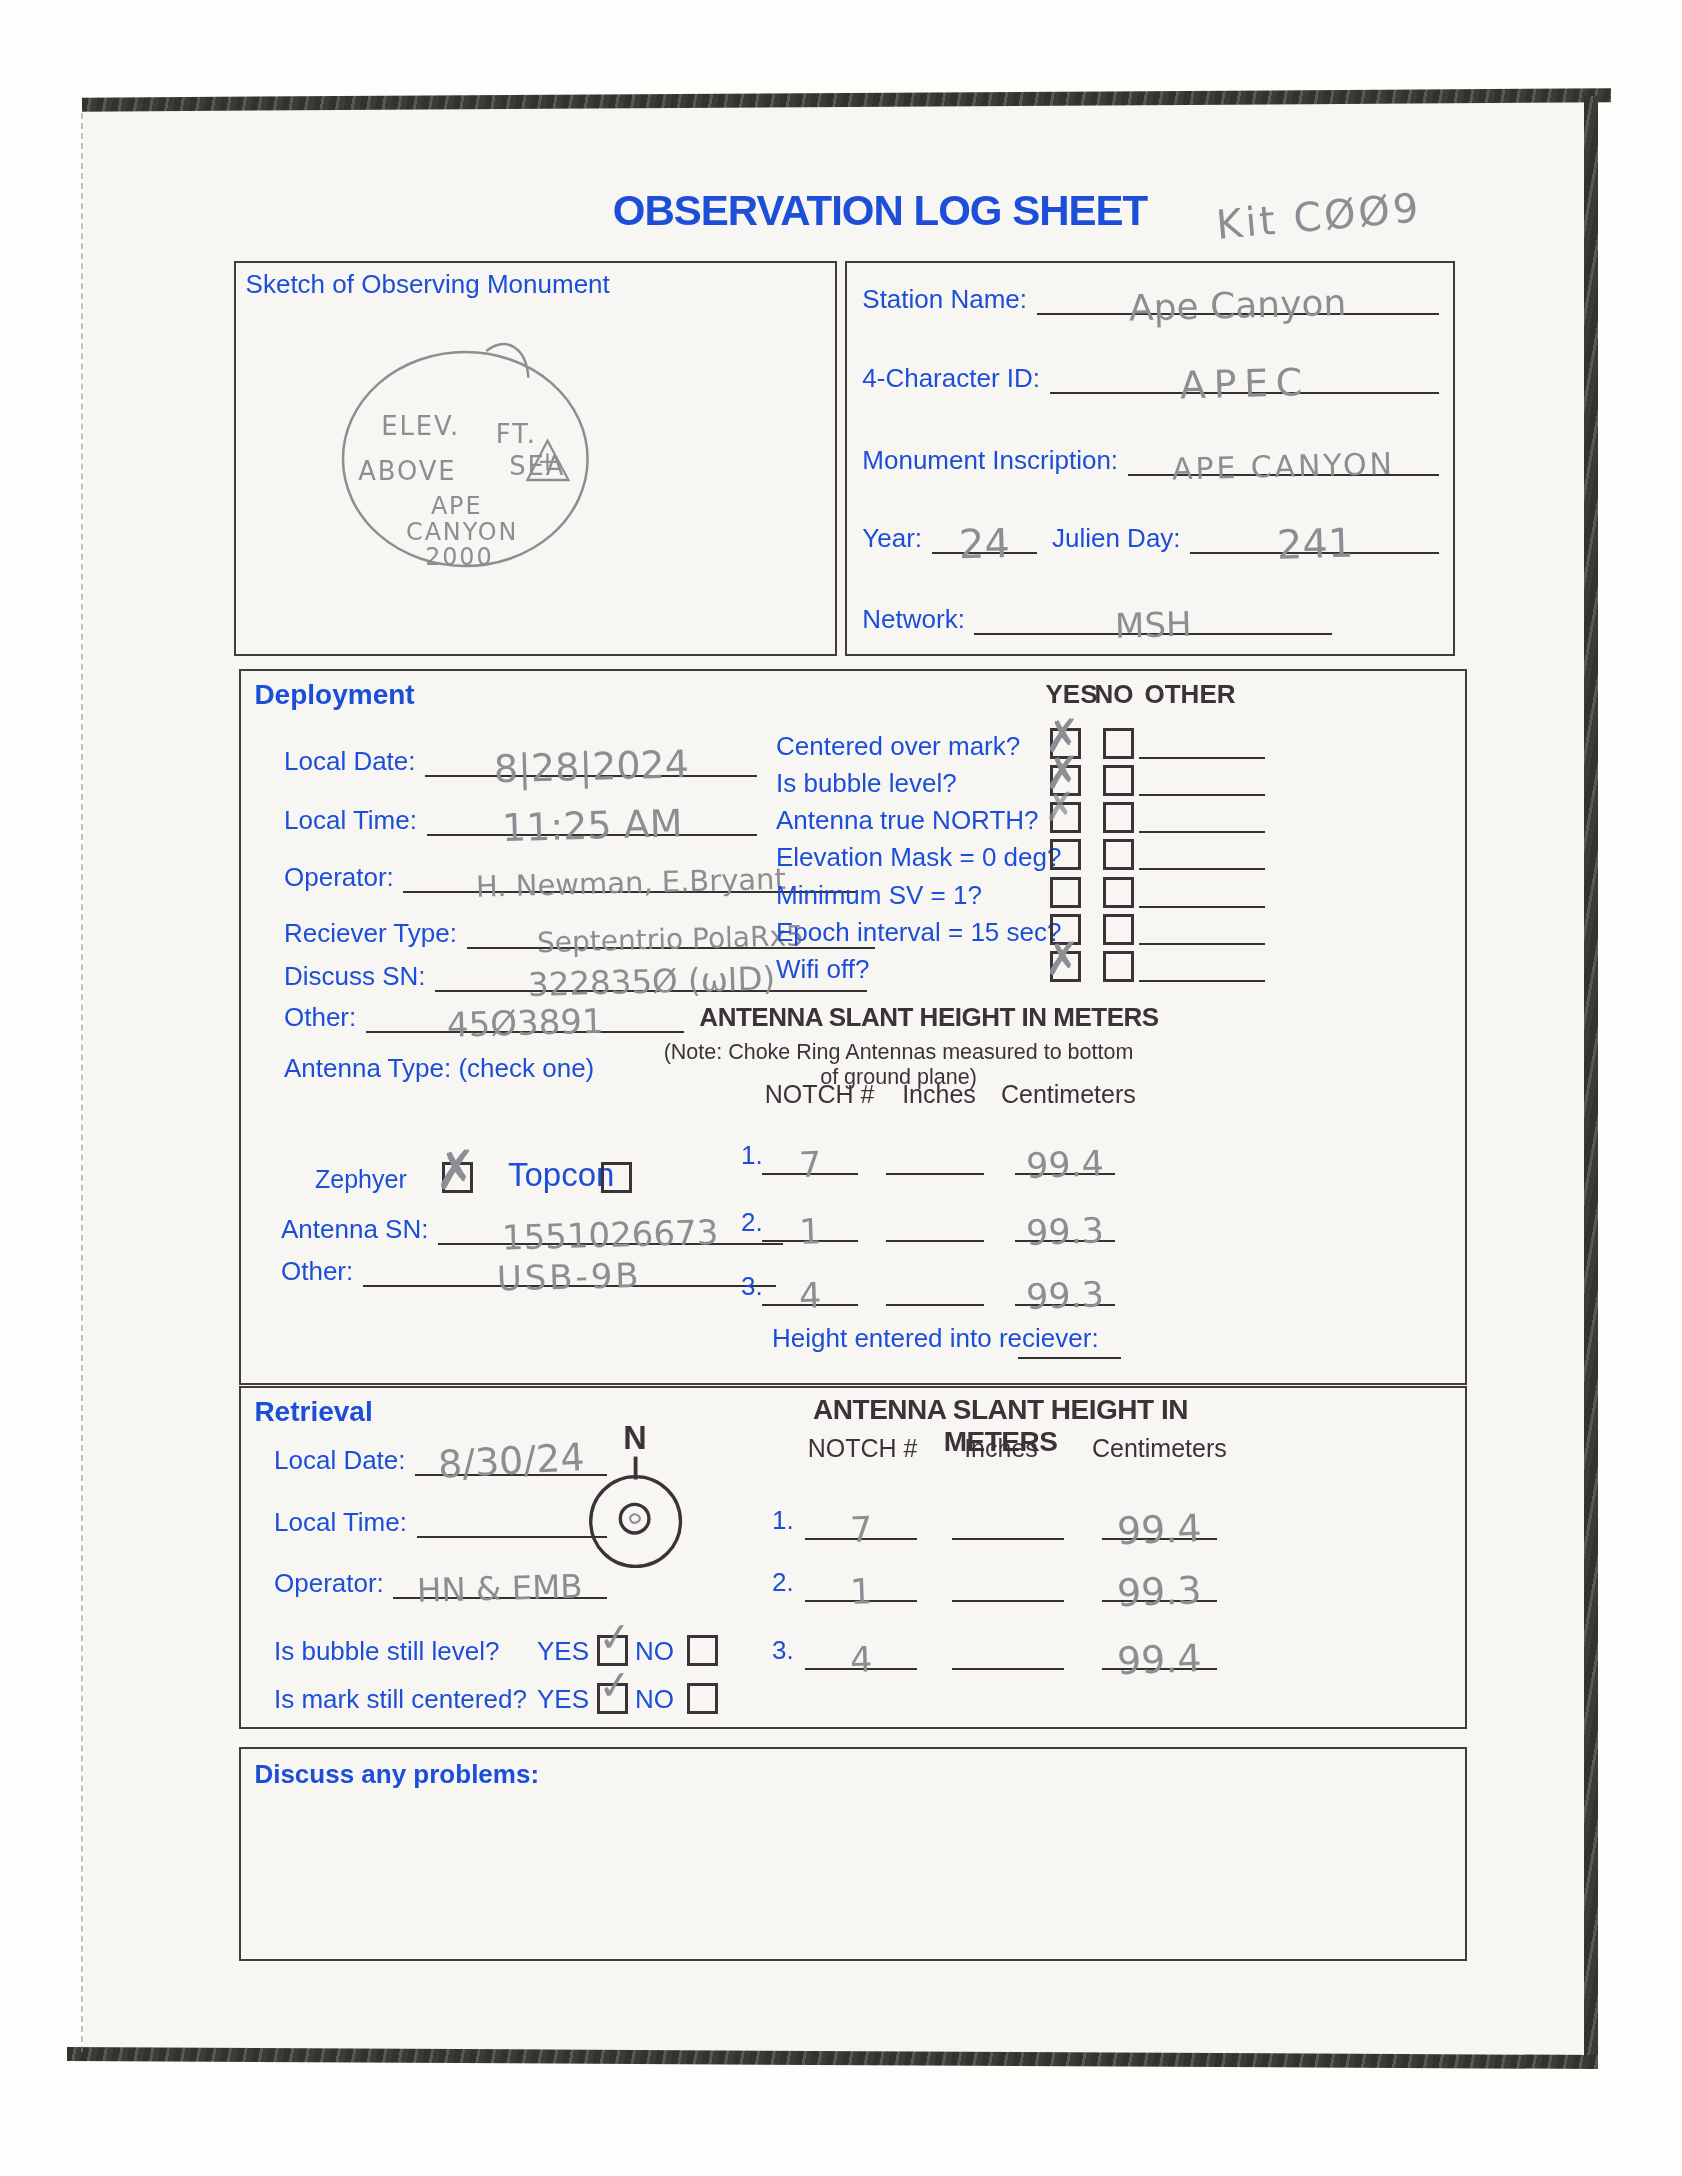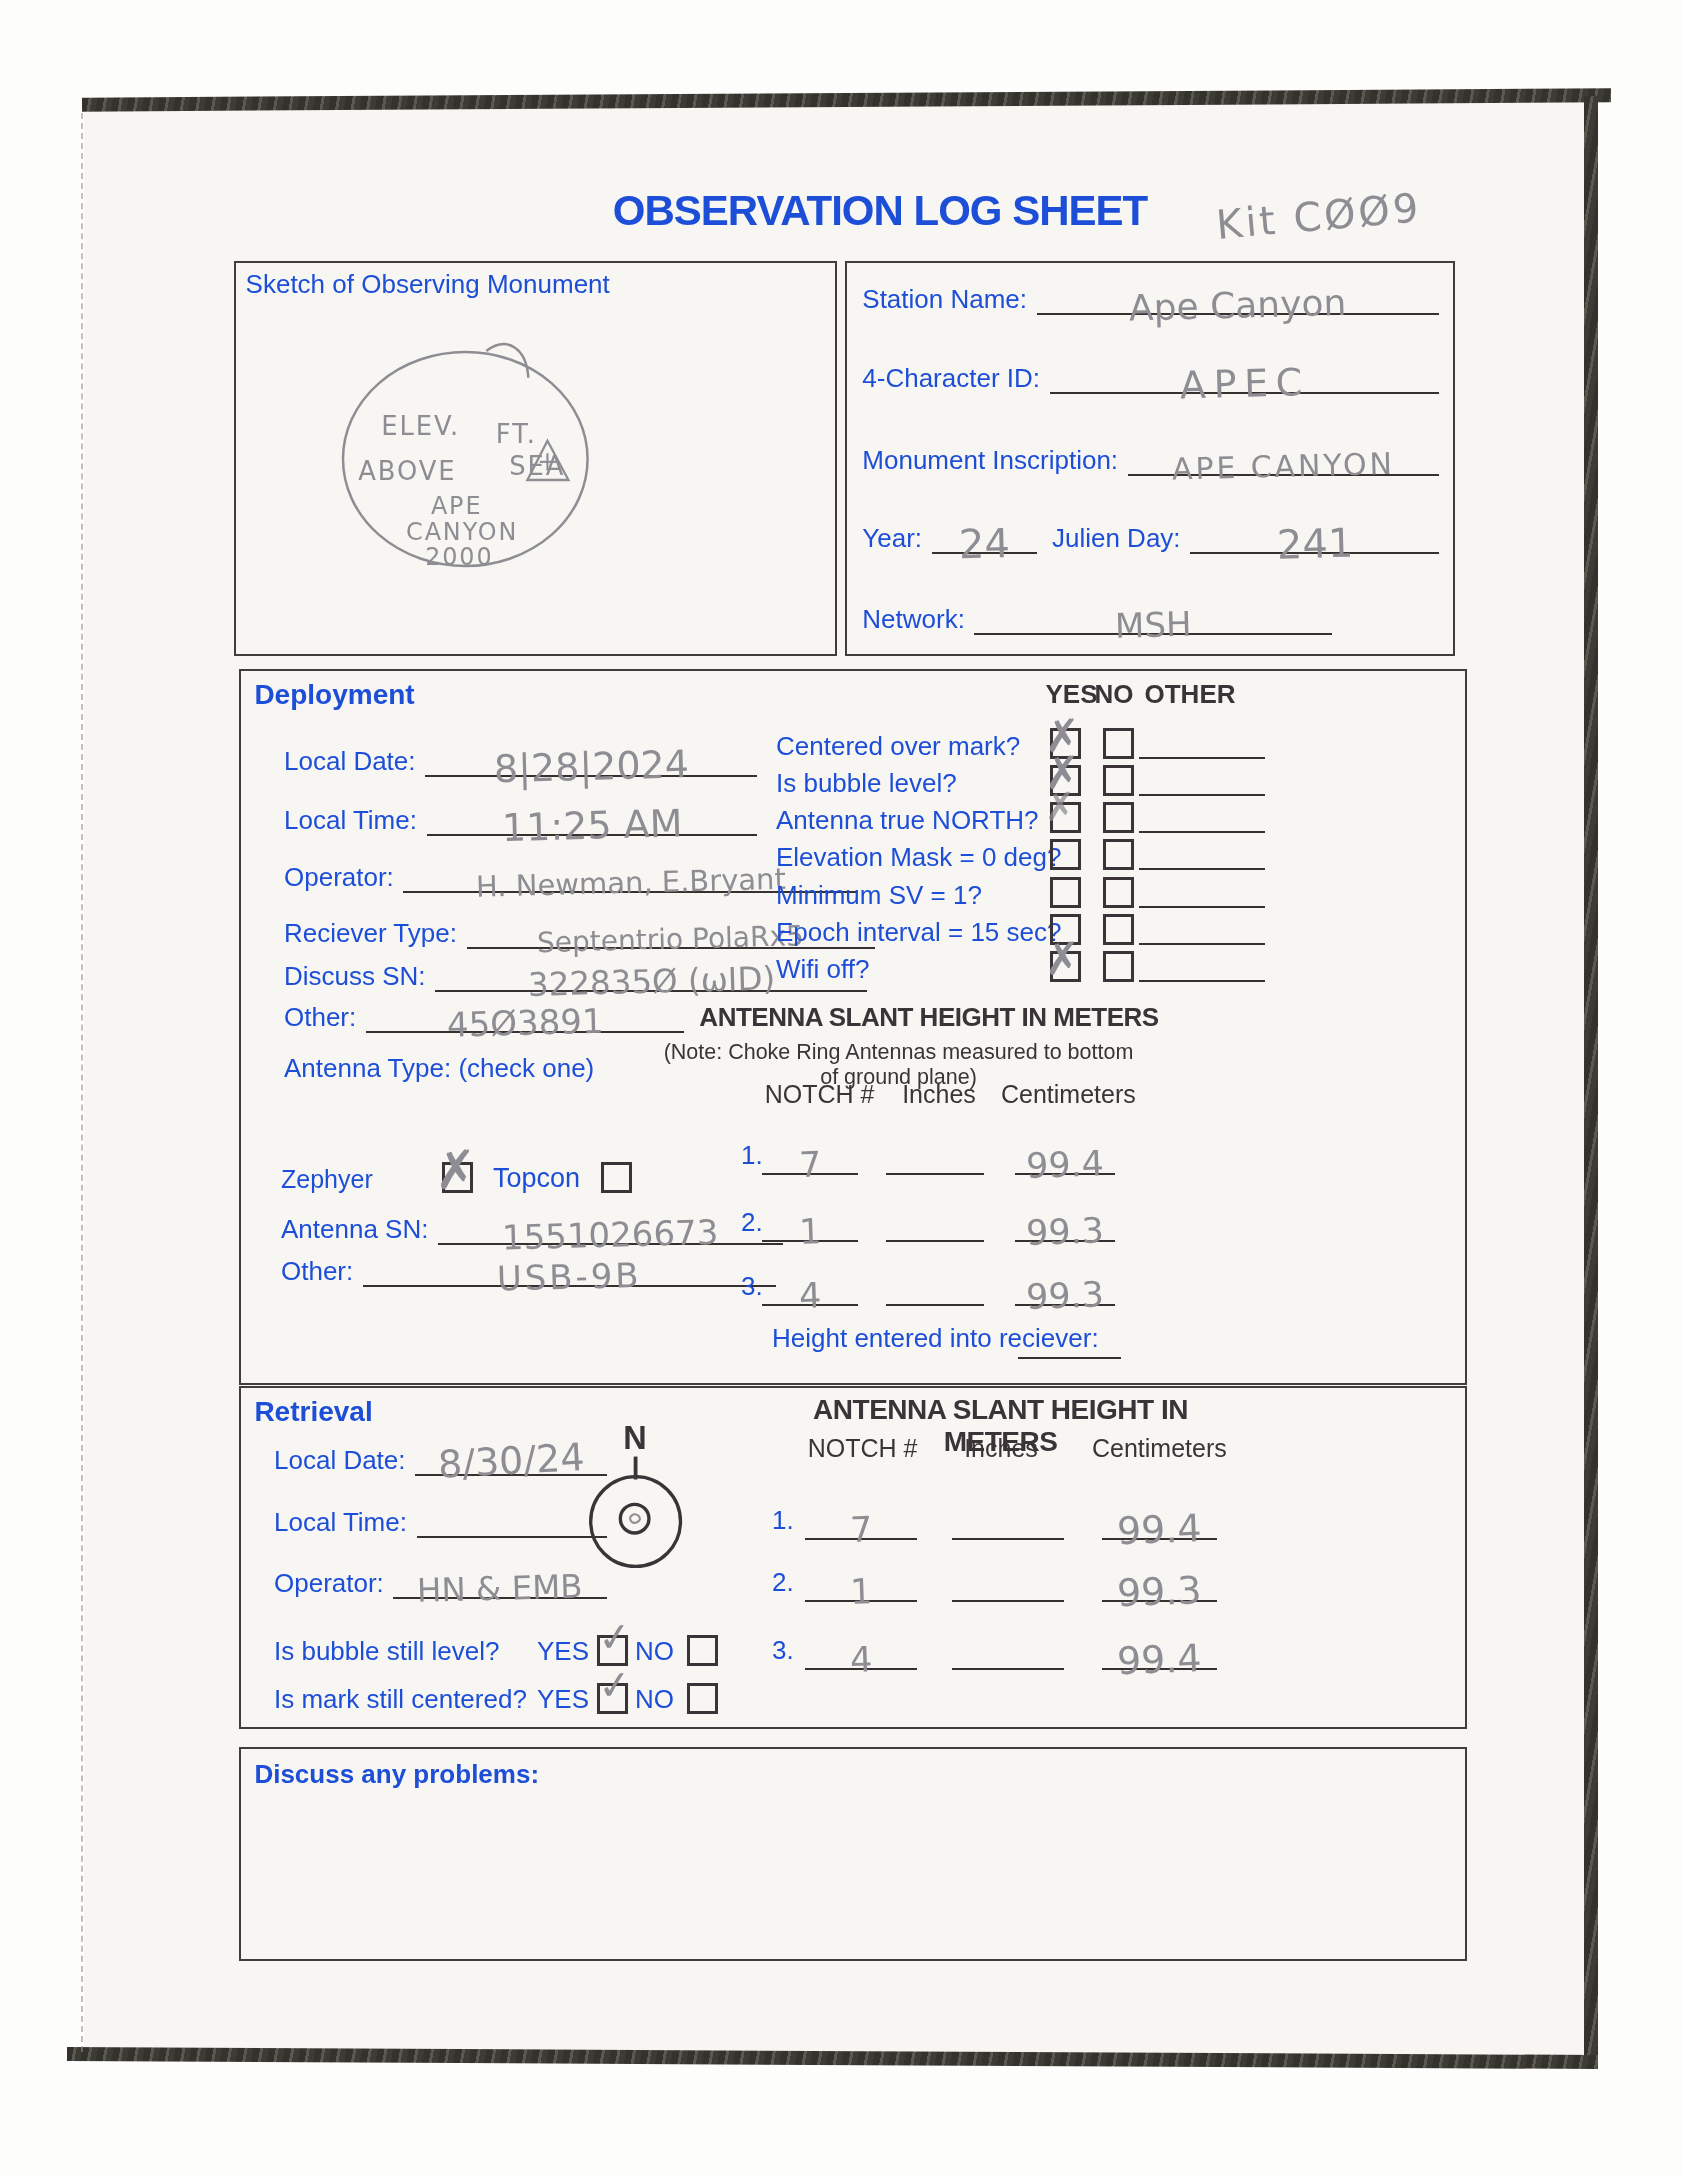--- a/index.html
+++ b/index.html
@@ -135,25 +135,25 @@
     <div class="frow" style="left:43px;top:331px;width:400px;">
       <span class="lbl">Other:</span>
       <span class="wline">
           <span class="hand" style="font-size:34px;">45Ø3891</span>
         </span>
     </div>
 
     <div class="lbl" style="position:absolute;left:43px;top:382px;">Antenna Type: (check one)</div>
 
     <div class="qrow" style="left:40px;top:485px;width:401px;">
-      <span class="lbl" style="font-size:25px;">Zephyer</span>
+      <span class="lbl" style="font-size:25px;margin-left:34px;">Zephyer</span>
       <span class="cb" style="left:161px;top:5.7px;">
           <span class="mark" style="font-size:52px;left:-11.5px;top:-21px;">✗</span>
         </span>
-      <span class="lbl" style="position:absolute;left:212px;bottom:0;font-size:27px;">Topcon</span>
+      <span class="lbl" style="position:absolute;left:227px;bottom:0;font-size:33px;">Topcon</span>
       <span class="cb" style="left:320px;top:5.7px;">
           <span class="mark"></span>
         </span>
     </div>
 
     <div class="frow" style="left:40px;top:543px;width:502px;">
       <span class="lbl">Antenna SN:</span>
       <span class="wline">
           <span class="hand" style="font-size:34px;">1551026673</span>
         </span>

